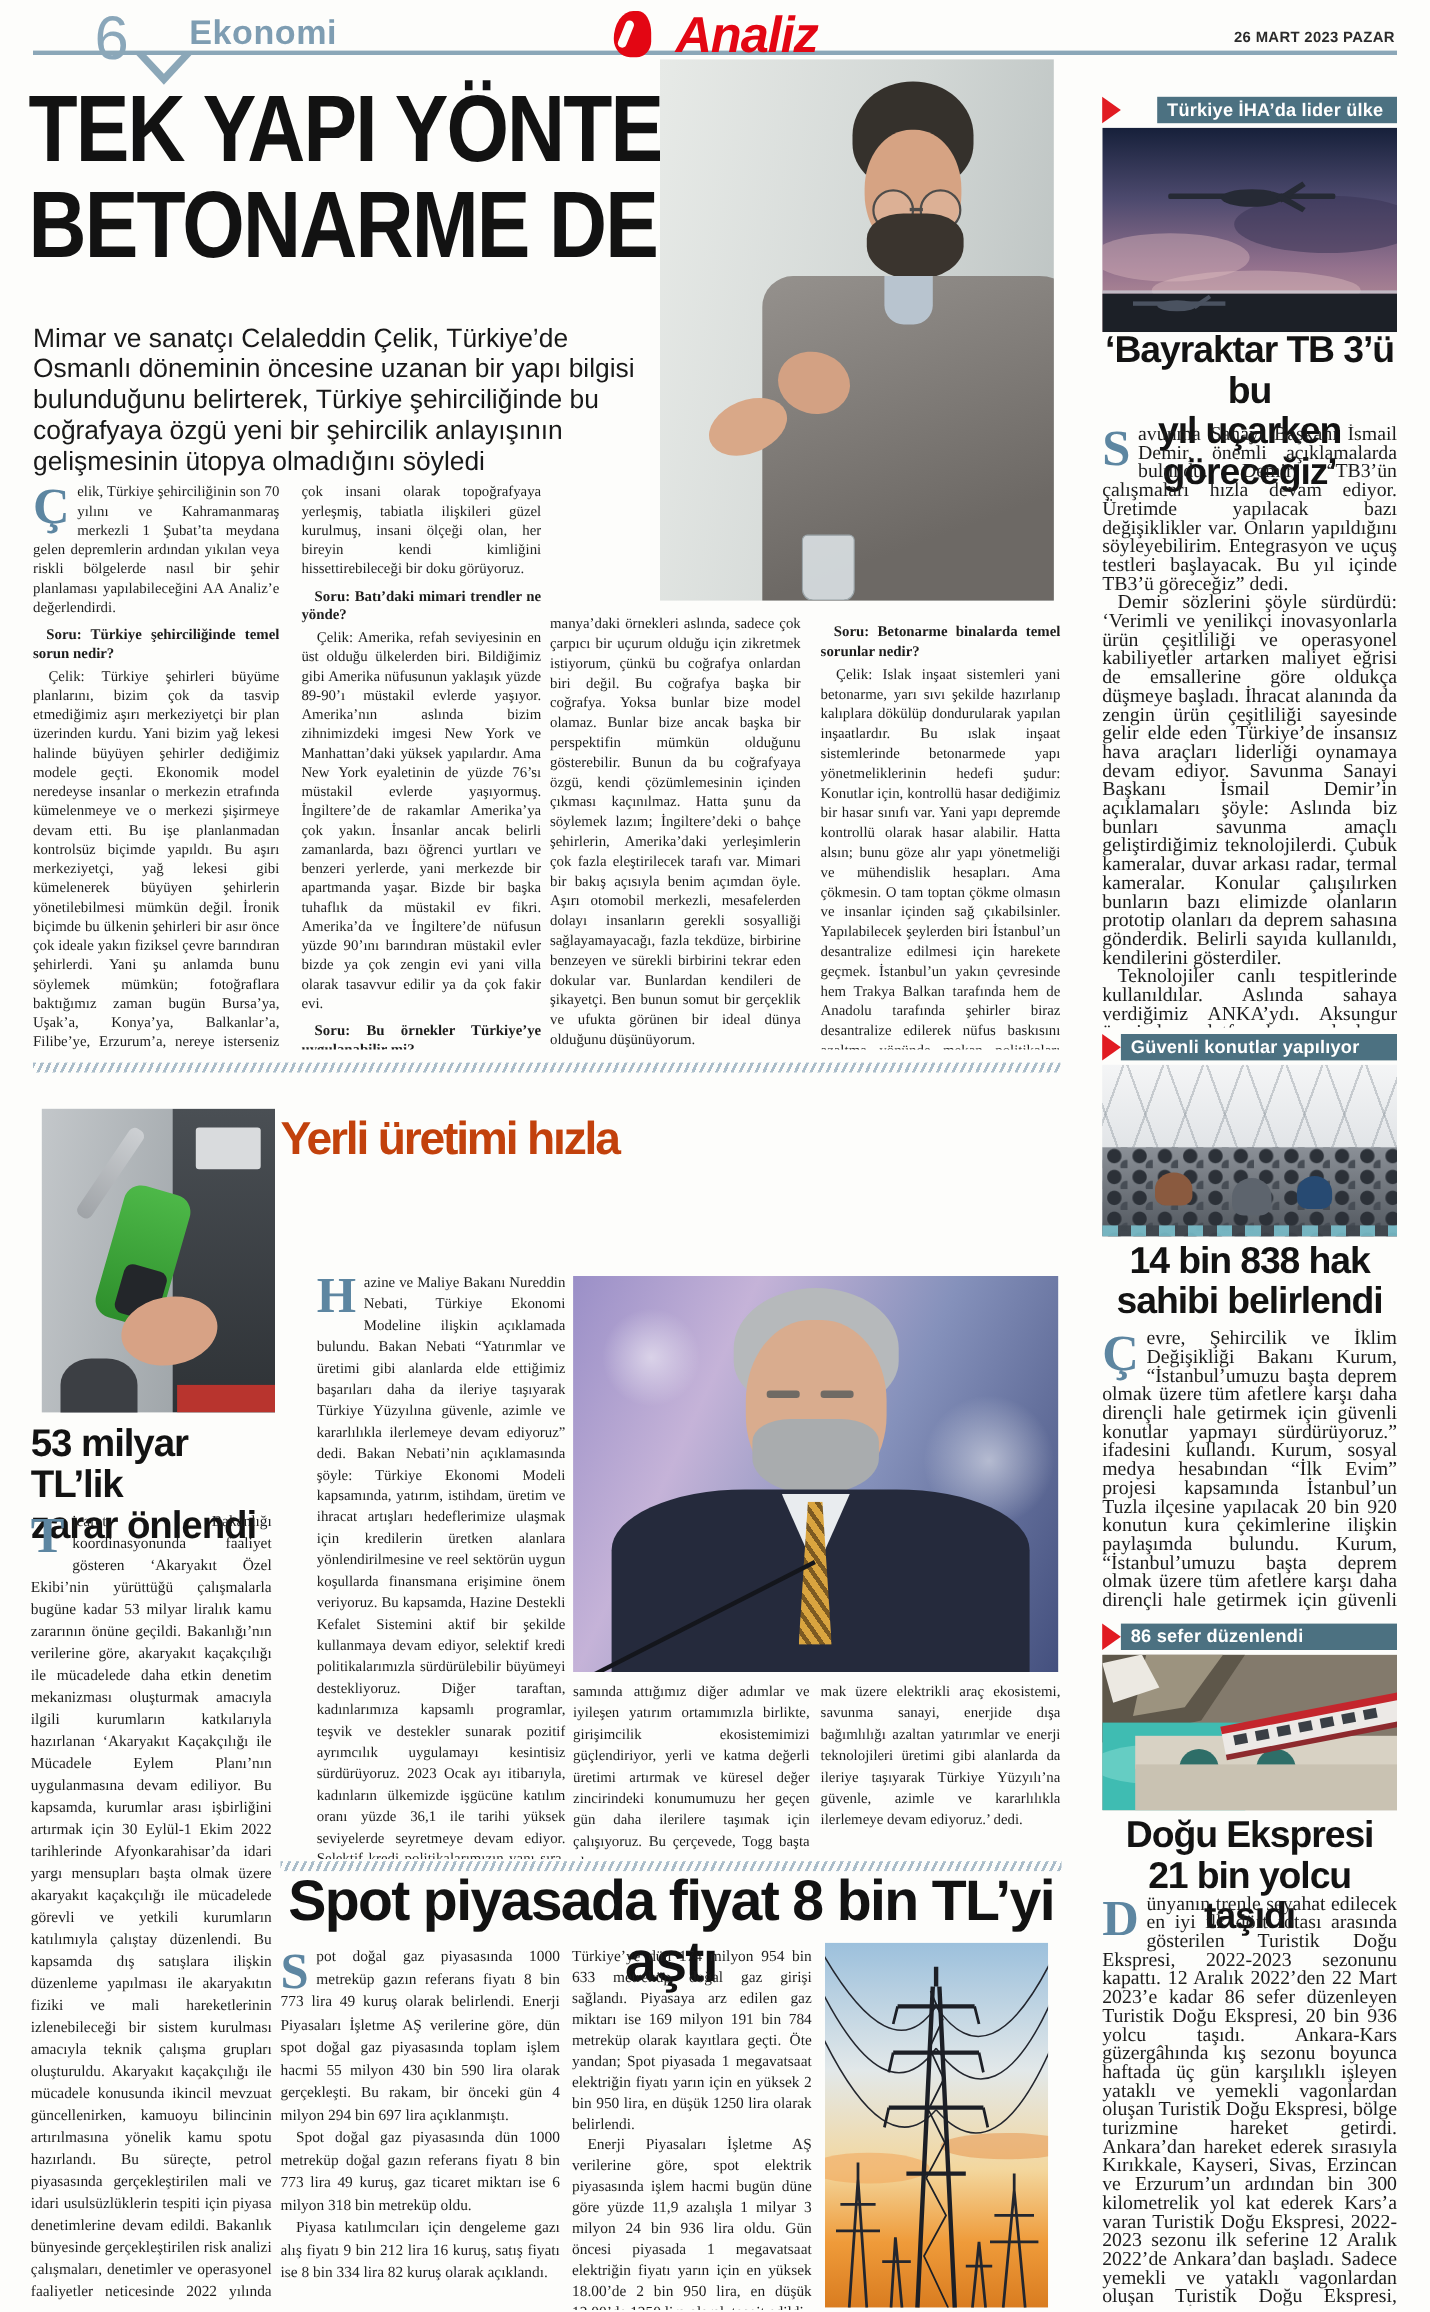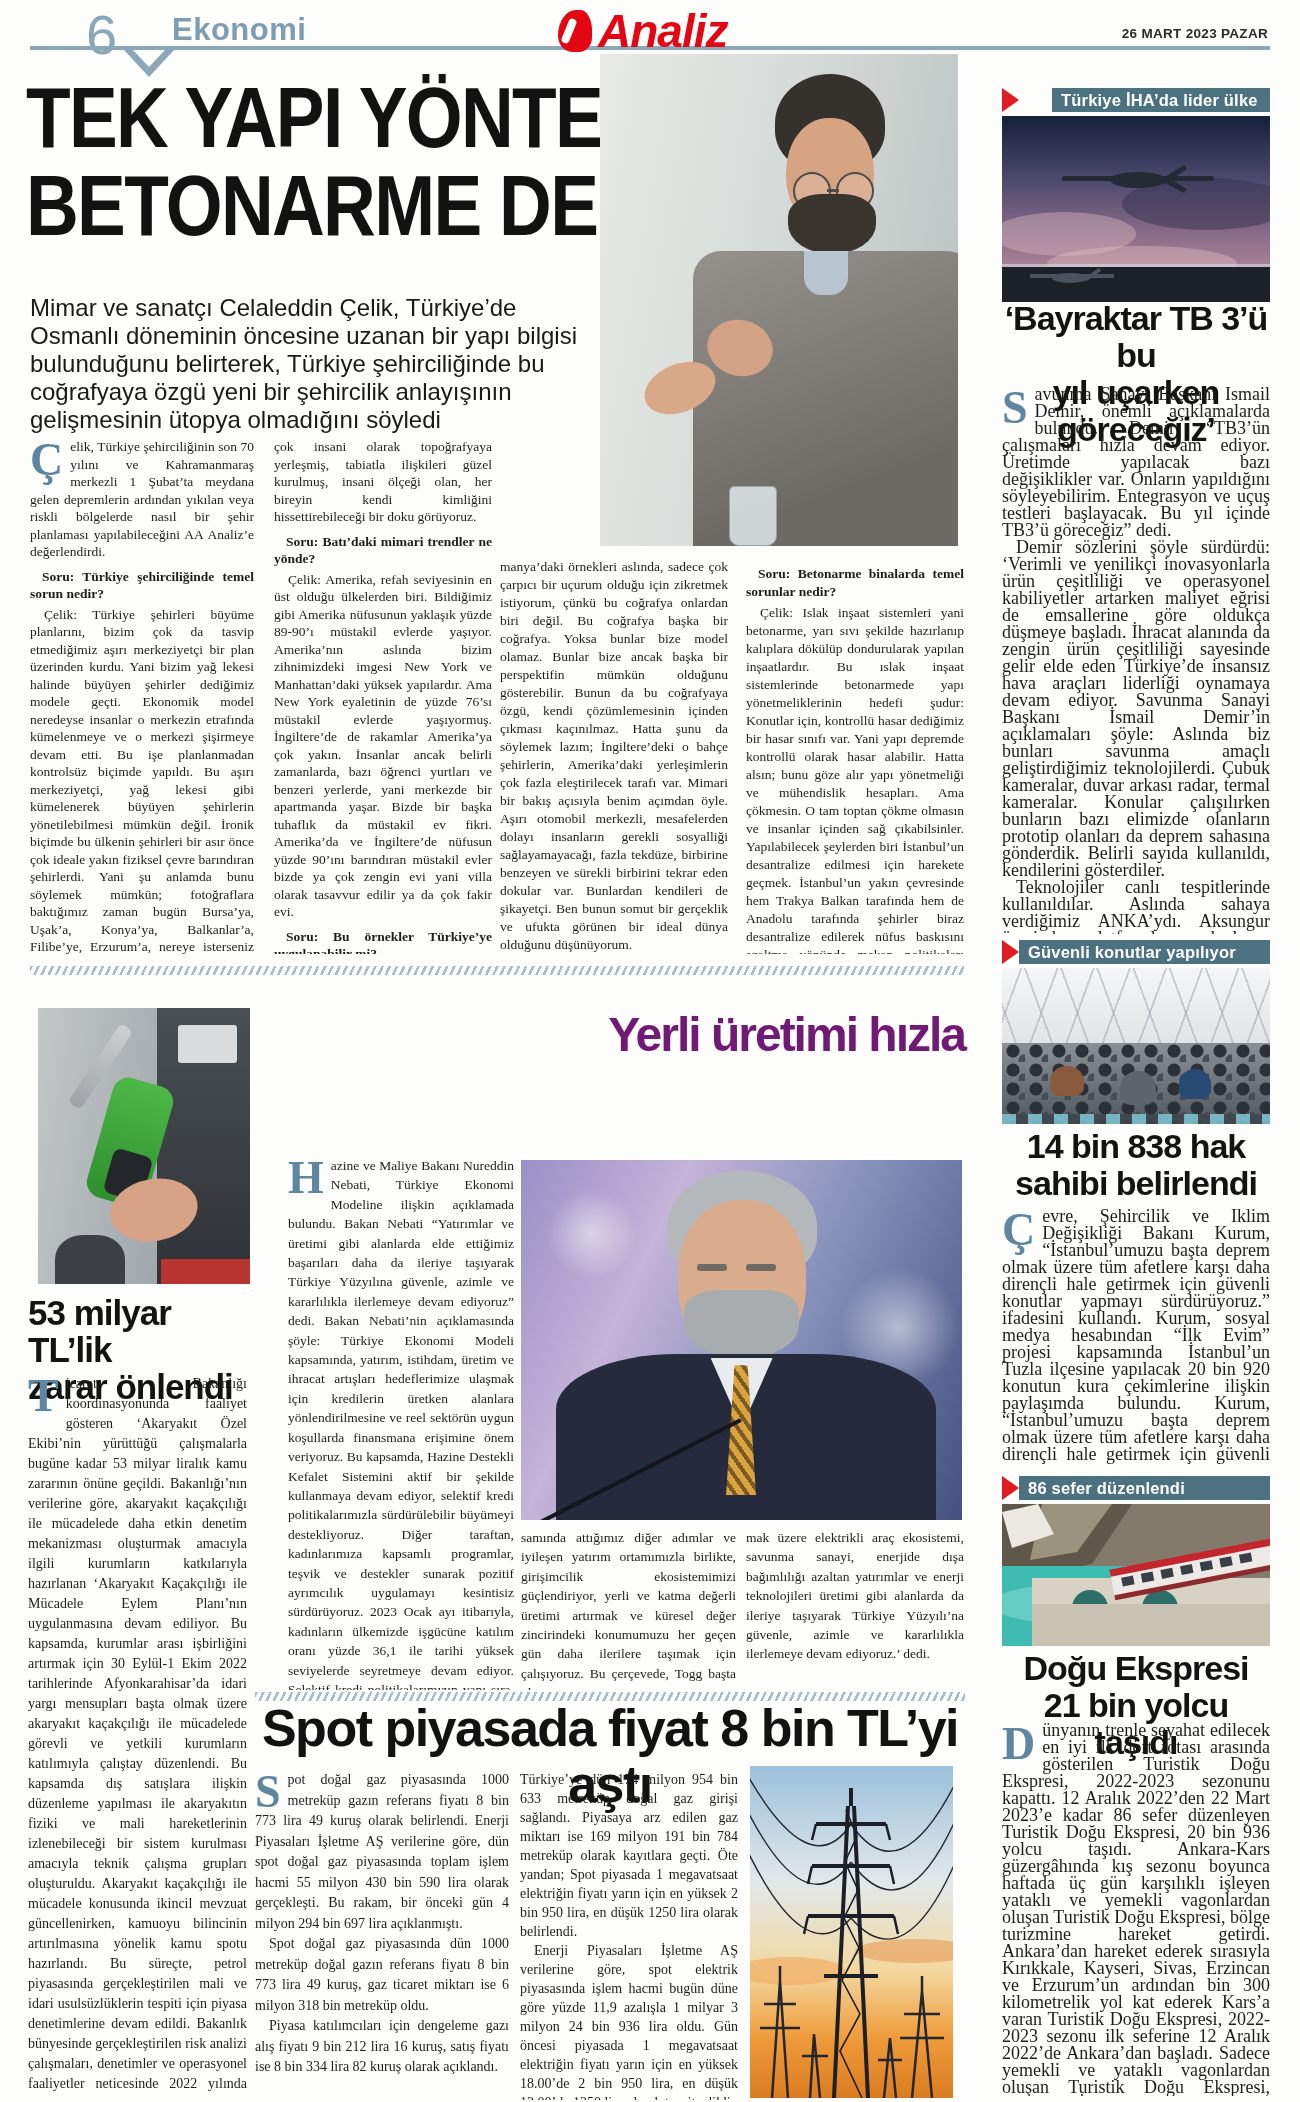--- a/index.html
+++ b/index.html
@@ -7,21 +7,21 @@
         font-family:"Liberation Sans","DejaVu Sans",sans-serif;overflow:hidden;
         box-shadow:0 0 6px rgba(0,0,0,.25);}
   .abs{position:absolute;}
   .serif{font-family:"Liberation Serif","DejaVu Serif",serif;}
   
   #pagenum{left:86px;top:2px;font-size:56px;color:#8aa7ba;font-weight:400;}
   #section{left:172px;top:12px;font-size:31px;color:#7e9db2;font-weight:700;letter-spacing:.5px;}
   #hdr-rule{left:30px;top:46px;width:1240px;height:4px;background:#8ba7b8;}
   #notch-o{left:124px;top:50px;width:0;height:0;border-left:25px solid transparent;border-right:25px solid transparent;border-top:27px solid #8ba7b8;}
   #notch-i{left:133px;top:50px;width:0;height:0;border-left:16px solid transparent;border-right:16px solid transparent;border-top:17px solid #fdfdfb;}
-  #logo{left:558px;top:4px;display:flex;align-items:center;gap:6px;}
+  #logo{left:558px;top:4px;display:flex;align-items:center;gap:22px;}
   #logo .flame{width:34px;height:42px;background:#e30613;border-radius:60% 40% 45% 50%/70% 55% 40% 45%;position:relative;}
   #logo .flame:before{content:"";position:absolute;left:7px;top:8px;width:8px;height:26px;background:#fdfdfb;transform:rotate(22deg);border-radius:4px;}
   #logo .word{font-size:46px;font-weight:700;font-style:italic;color:#e30613;letter-spacing:-1px;}
   #date{right:32px;top:26px;font-size:13.5px;font-weight:700;color:#2b2b2b;letter-spacing:.3px;}
   
   .bighl{font-weight:700;color:#121212;letter-spacing:-2px;transform:scaleX(.85);transform-origin:0 50%;white-space:nowrap;}
   #lead-h1{left:26px;top:74px;font-size:86px;line-height:86px;}
   #lead-h2{left:26px;top:162px;font-size:86px;line-height:86px;}
   #standfirst{left:30px;top:294px;width:566px;font-size:24px;line-height:28px;color:#191919;font-weight:500;}
   
@@ -52,21 +52,21 @@
   #train-kick{top:1476px;} #train-img{left:1002px;top:1504px;width:268px;height:142px;}
   #train-hl{top:1650px;font-size:34px;line-height:37px;}
   #train-body{left:1002px;top:1722px;width:268px;height:374px;}
   
   .wavy{height:9px;background:repeating-linear-gradient(115deg,#a9bcc9 0 2.5px,#fdfdfb 2.5px 6.5px);}
   #wavy1{left:30px;top:966px;width:934px;}
   #wavy2{left:255px;top:1692px;width:710px;}
   #fuel-img{left:38px;top:1008px;width:212px;height:276px;}
   #fuel-hl{left:28px;top:1294px;width:222px;font-size:35px;line-height:37px;font-weight:700;color:#131313;letter-spacing:-1px;}
   #fuel-body{left:28px;top:1374px;width:219px;height:720px;font-size:14px;line-height:20px;}
-  #eco-h1{left:255px;top:1000px;width:710px;text-align:right;font-size:48px;line-height:70px;font-weight:700;color:#701a75;letter-spacing:-2px;}
+  #eco-h1{left:255px;top:1000px;width:710px;text-align:left;font-size:42px;line-height:70px;font-weight:700;color:#c2410c;letter-spacing:-2px;}
   #eco-h2{left:255px;top:1072px;width:710px;text-align:center;font-size:64px;line-height:70px;font-weight:700;color:#121212;letter-spacing:-2px;}
   #eco-col1{left:288px;top:1156px;width:226px;height:534px;font-size:13.5px;line-height:19.4px;}
   #nebati-img{left:521px;top:1160px;width:441px;height:360px;}
   #eco-col2{left:521px;top:1528px;width:215px;height:162px;font-size:13.5px;line-height:19.4px;}
   #eco-col3{left:746px;top:1528px;width:218px;height:162px;font-size:13.5px;line-height:19.4px;}
   #gas-hl{left:255px;top:1700px;width:710px;text-align:center;font-size:52px;line-height:56px;font-weight:700;color:#121212;letter-spacing:-1.5px;}
   #gas-col1{left:255px;top:1770px;width:254px;height:330px;font-size:14px;line-height:20.5px;}
   #gas-col2{left:520px;top:1770px;width:218px;height:330px;font-size:14px;line-height:19px;}
   #pylon-img{left:750px;top:1766px;width:203px;height:332px;}
   

